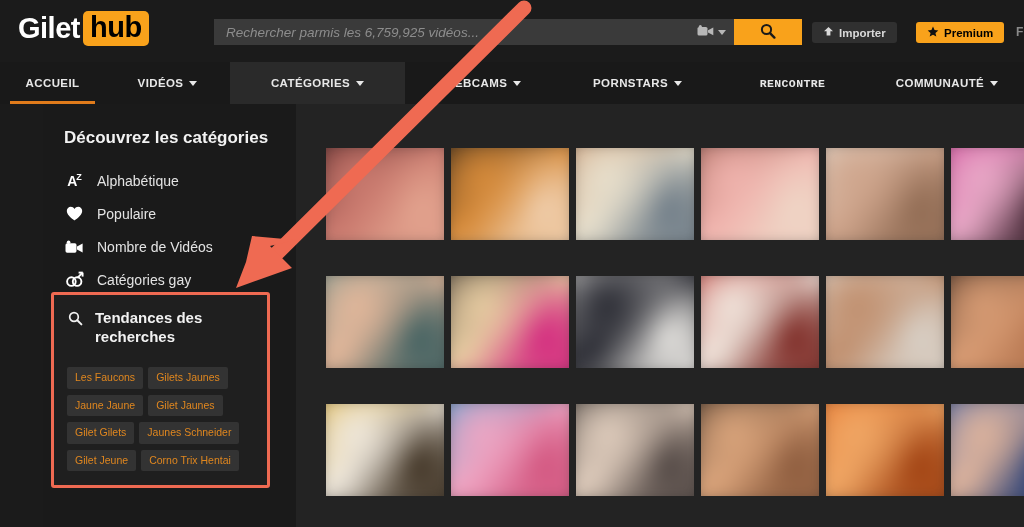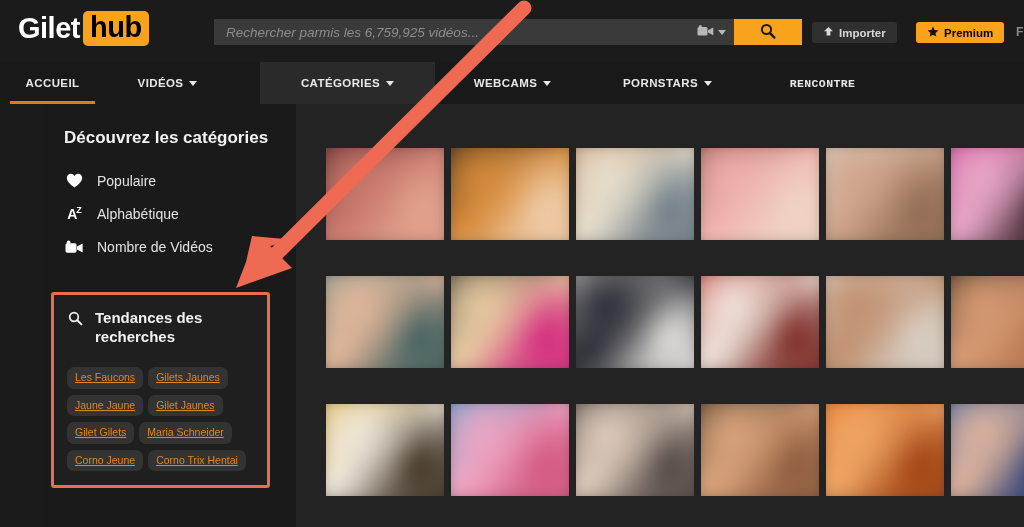--- a/index.html
+++ b/index.html
@@ -291,25 +291,24 @@
     width: 196px;
     display: flex;
     flex-wrap: wrap;
     gap: 6px 5px;
   }
   .trend-tag {
     background: #333333;
     color: #e0871f;
     font-size: 10.5px;
     padding: 5px 8px 6px 8px;
-    border-radius: 7px;
+    border-radius: 2px;
     cursor: pointer;
     white-space: nowrap;
     line-height: 1;
-    text-decoration: underline;
   }
 
   
   .thumb-grid {
     position: absolute;
     left: 30px; top: 44px;
     width: 744px;
     display: grid;
     grid-template-columns: repeat(6, 118px);
     grid-auto-rows: 92px;
@@ -395,92 +394,108 @@
   </div>
 
   <div class="nav" id="nav-root">
       <div class="nav-item active" style="width: 105px;">
         <span>ACCUEIL</span>
       </div>
       <div class="nav-item" style="width: 125px;">
         <span>VIDÉOS</span>
         <span class="caret-down"></span>
       </div>
-      <div class="nav-item hovered" style="width: 175px; margin-left: 30px;">
+      <div class="nav-item hovered" style="width: 175px;">
         <span>CATÉGORIES</span>
         <span class="caret-down"></span>
       </div>
       <div class="nav-item" style="width: 155px;">
         <span>WEBCAMS</span>
         <span class="caret-down"></span>
       </div>
       <div class="nav-item" style="width: 155px;">
         <span>PORNSTARS</span>
         <span class="caret-down"></span>
       </div>
       <div class="nav-item" style="width: 155px; font-family: Liberation Mono, monospace;">
         <span>RENCONTRE</span>
       </div>
+      <div class="nav-item" style="width: 154px;">
+        <span>COMMUNAUTÉ</span>
+        <span class="caret-down"></span>
+      </div>
       <div class="nav-right-cap"></div>
     </div>
 
   <div class="body-wrap">
 
     <div class="sidebar">
 
       <div class="side-title">Découvrez les catégories</div>
 
       <ul class="side-list">
+        <li class="side-item">
+          <span class="side-icon">
+            <span class="az-icon">A<sup>Z</sup></span>
+          </span>
+          <span class="side-item-label">Alphabétique</span>
+        </li>
+
         <li class="side-item">
           <span class="side-icon">
             <svg width="17" height="15" viewBox="0 0 17 15">
               <path d="M8.5 14.3 C8.5 14.3 0.8 9.6 0.8 4.9 C0.8 2.4 2.7 0.7 4.8 0.7 C6.3 0.7 7.7 1.6 8.5 2.9 C9.3 1.6 10.7 0.7 12.2 0.7 C14.3 0.7 16.2 2.4 16.2 4.9 C16.2 9.6 8.5 14.3 8.5 14.3 Z" fill="#ffffff"></path>
             </svg>
           </span>
           <span class="side-item-label">Populaire</span>
-        </li>
-
-        <li class="side-item">
-          <span class="side-icon">
-            <span class="az-icon">A<sup>Z</sup></span>
-          </span>
-          <span class="side-item-label">Alphabétique</span>
         </li>
 
         <li class="side-item">
           <span class="side-icon">
             <svg width="19" height="14" viewBox="0 0 19 14">
               <rect x="0.5" y="3.2" width="11" height="9.5" rx="1.7" fill="#ffffff"></rect>
               <path d="M12 6.4 L17.6 3.4 V12.4 L12 9.4 Z" fill="#ffffff"></path>
               <circle cx="3.6" cy="2.2" r="1.8" fill="#ffffff"></circle>
             </svg>
           </span>
           <span class="side-item-label">Nombre de Vidéos</span>
         </li>
 
+        <li class="side-item">
+          <span class="side-icon">
+            <svg width="19" height="17" viewBox="0 0 19 17">
+              <circle cx="6.4" cy="10.6" r="4.3" fill="none" stroke="#ffffff" stroke-width="1.9"></circle>
+              <circle cx="12.1" cy="10.6" r="4.3" fill="none" stroke="#ffffff" stroke-width="1.9"></circle>
+              <line x1="12.8" y1="6.6" x2="17.2" y2="1.9" stroke="#ffffff" stroke-width="1.9"></line>
+              <line x1="13.6" y1="1.6" x2="17.8" y2="1.6" stroke="#ffffff" stroke-width="1.9"></line>
+              <line x1="17.6" y1="1.6" x2="17.6" y2="5.6" stroke="#ffffff" stroke-width="1.9"></line>
+            </svg>
+          </span>
+          <span class="side-item-label">Catégories gay</span>
+        </li>
       </ul>
 
       <div class="trending" style="border-color: rgb(239, 106, 82);">
         <div class="trending-head">
           <span style="flex:0 0 auto;padding-top:2px;">
             <svg width="15" height="15" viewBox="0 0 16 16">
               <circle cx="6.4" cy="6.4" r="4.6" fill="none" stroke="#f2f2f2" stroke-width="1.8"></circle>
               <line x1="9.9" y1="9.9" x2="14.3" y2="14.3" stroke="#f2f2f2" stroke-width="2.1" stroke-linecap="round"></line>
             </svg>
           </span>
           <span class="trending-title">Tendances des recherches</span>
         </div>
         <div class="trend-tags" id="trend-tags">
             <span class="trend-tag" style="color: rgb(224, 135, 31);">Les Faucons</span>
             <span class="trend-tag" style="color: rgb(224, 135, 31);">Gilets Jaunes</span>
             <span class="trend-tag" style="color: rgb(224, 135, 31);">Jaune Jaune</span>
             <span class="trend-tag" style="color: rgb(224, 135, 31);">Gilet Jaunes</span>
             <span class="trend-tag" style="color: rgb(224, 135, 31);">Gilet Gilets</span>
-            <span class="trend-tag" style="color: rgb(224, 135, 31);">Maria Schneider</span>
-            <span class="trend-tag" style="color: rgb(224, 135, 31);">Corno Jeune</span>
+            <span class="trend-tag" style="color: rgb(224, 135, 31);">Jaunes Schneider</span>
+            <span class="trend-tag" style="color: rgb(224, 135, 31);">Gilet Jeune</span>
             <span class="trend-tag" style="color: rgb(224, 135, 31);">Corno Trix Hentai</span>
           </div>
       </div>
     </div>
 
     <div class="content">
       <div class="thumb-grid" id="thumb-grid">
           <div class="thumb">
             <div class="inner" style="background: radial-gradient(circle at 30% 35%, rgb(201, 120, 109) 0%, transparent 55%), radial-gradient(circle at 72% 62%, rgb(227, 164, 143) 0%, transparent 58%), linear-gradient(145deg, rgb(58, 20, 24) 0%, rgb(201, 120, 109) 48%, rgb(227, 164, 143) 100%);"></div>
           </div>

